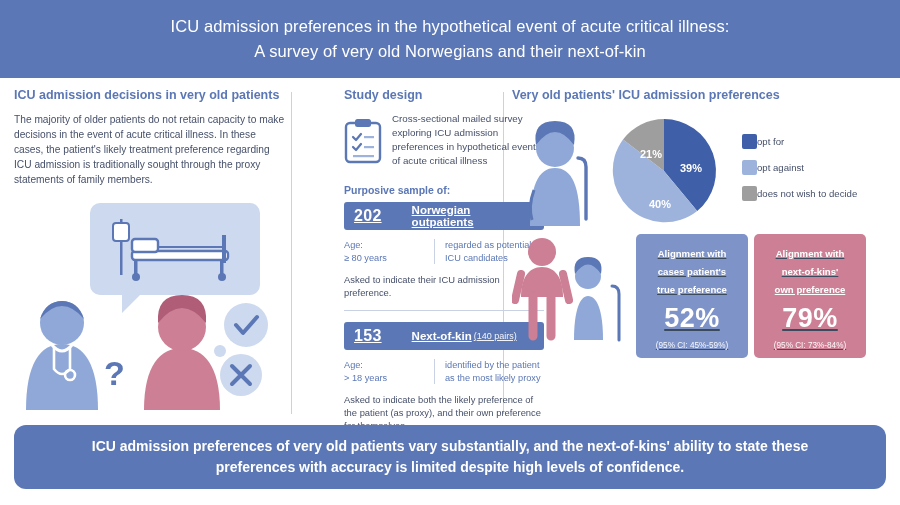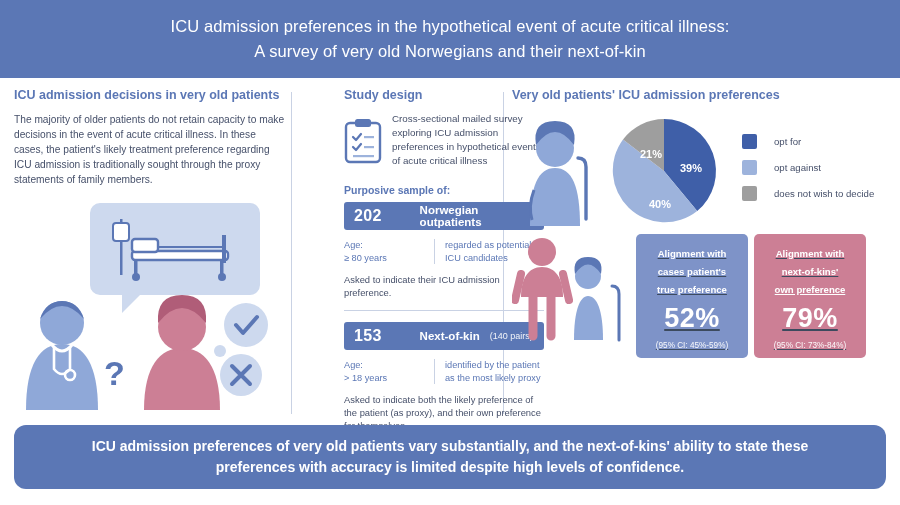--- a/index.html
+++ b/index.html
@@ -112,21 +112,22 @@
     margin: 16px 0 6px 0;
   }
   .pill {
     display: flex;
     align-items: center;
     height: 28px;
     background: #5b77b5;
     color: #ffffff;
     border-radius: 3px;
     padding: 0 10px;
-    gap: 10px;
+    gap: 2px;
+    text-decoration: underline;
   }
   .pill .num {
     font-size: 16px;
     font-weight: bold;
     letter-spacing: 0.3px;
   }
   .pill .lbl {
     font-size: 11.5px;
     font-weight: bold;
     padding-left: 28px;
@@ -169,21 +170,21 @@
     display: flex;
     align-items: center;
     margin-top: 4px;
   }
   .elder-icon { width: 86px; flex: 0 0 auto; }
   .pie-wrap { width: 132px; flex: 0 0 auto; position: relative; }
   .legend { margin-left: 12px; font-size: 9.6px; color: #46506a; }
   .legend-item {
     display: flex;
     align-items: center;
-    gap: 17px;
+    gap: 0;
     margin-bottom: 11px;
   }
   .swatch {
     width: 15px; height: 15px;
     border-radius: 2px;
     flex: 0 0 auto;
   }
 
   
   .proxy-title {

